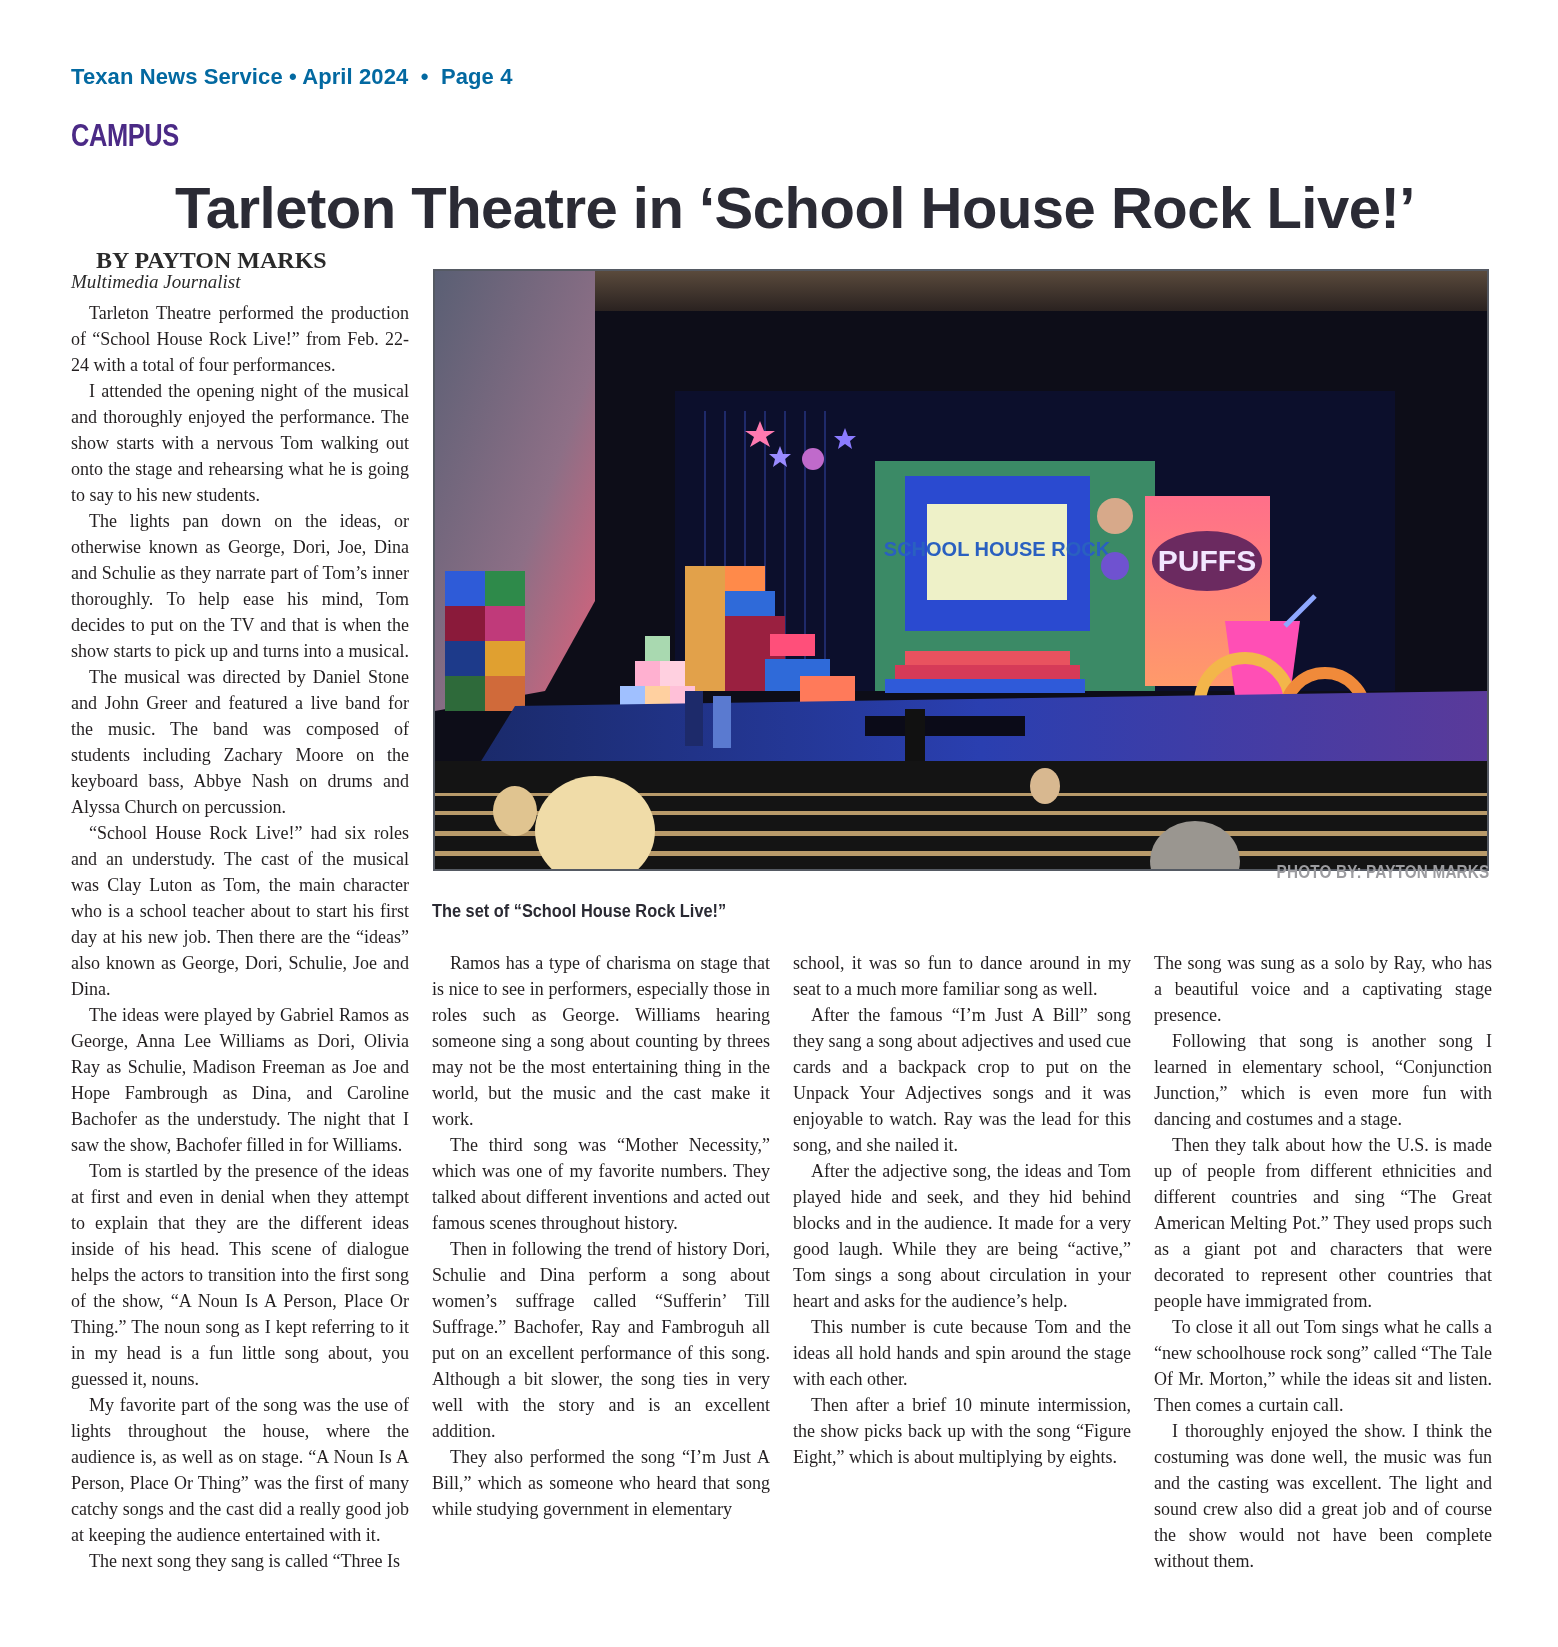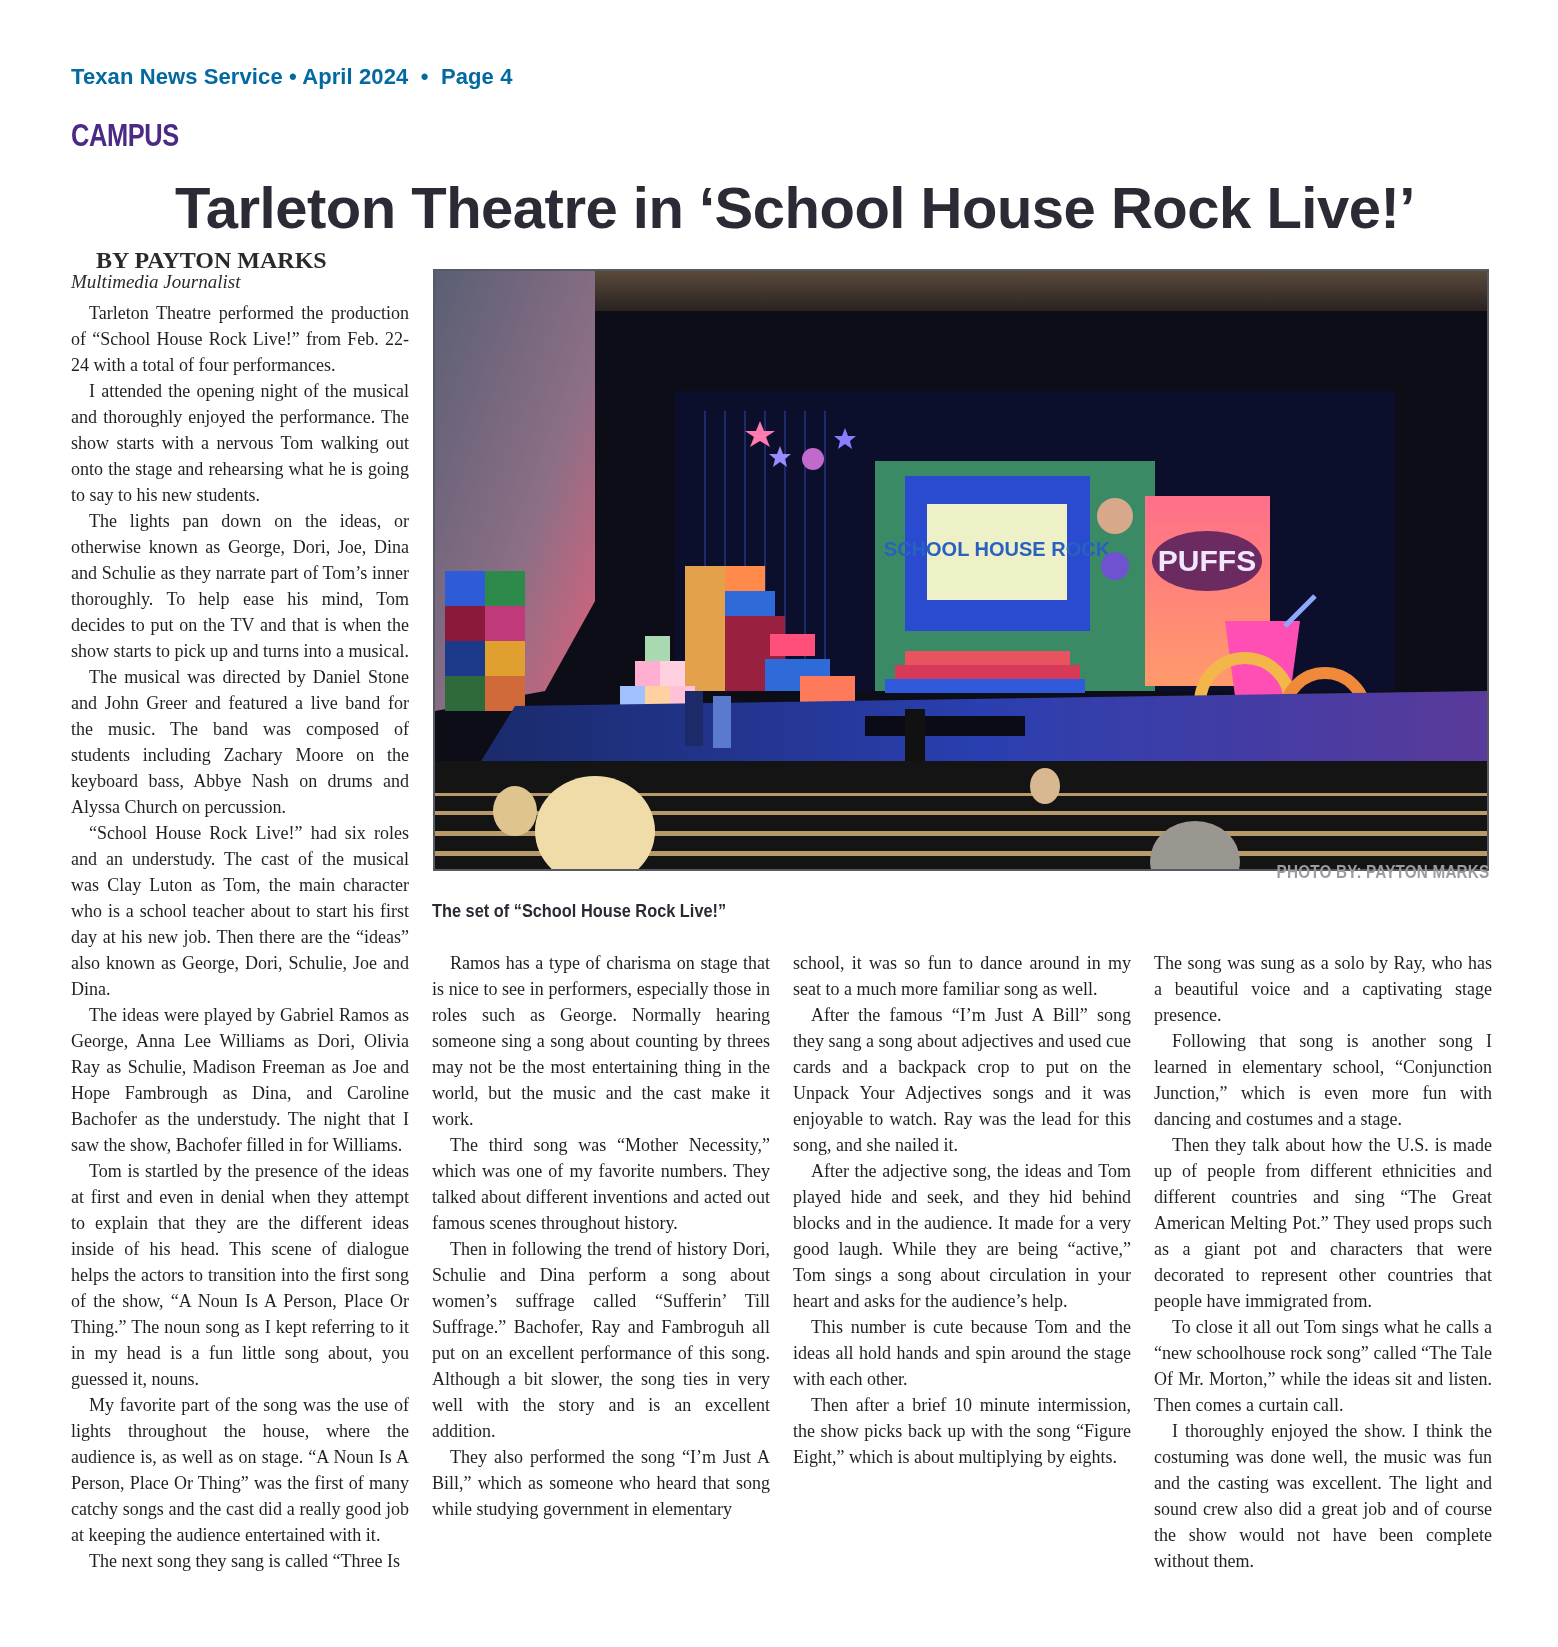--- a/index.html
+++ b/index.html
@@ -150,21 +150,21 @@
   <p>The lights pan down on the ideas, or otherwise known as George, Dori, Joe, Dina and Schulie as they narrate part of Tom’s inner thoroughly. To help ease his mind, Tom decides to put on the TV and that is when the show starts to pick up and turns into a musical.</p>
   <p>The musical was directed by Daniel Stone and John Greer and featured a live band for the music. The band was composed of students including Zachary Moore on the keyboard bass, Abbye Nash on drums and Alyssa Church on percussion.</p>
   <p>“School House Rock Live!” had six roles and an understudy. The cast of the musical was Clay Luton as Tom, the main character who is a school teacher about to start his first day at his new job. Then there are the “ideas” also known as George, Dori, Schulie, Joe and Dina.</p>
   <p>The ideas were played by Gabriel Ramos as George, Anna Lee Williams as Dori, Olivia Ray as Schulie, Madison Freeman as Joe and Hope Fambrough as Dina, and Caroline Bachofer as the understudy. The night that I saw the show, Bachofer filled in for Williams.</p>
   <p>Tom is startled by the presence of the ideas at first and even in denial when they attempt to explain that they are the different ideas inside of his head. This scene of dialogue helps the actors to transition into the first song of the show, “A Noun Is A Person, Place Or Thing.” The noun song as I kept referring to it in my head is a fun little song about, you guessed it, nouns.</p>
   <p>My favorite part of the song was the use of lights throughout the house, where the audience is, as well as on stage. “A Noun Is A Person, Place Or Thing” was the first of many catchy songs and the cast did a really good job at keeping the audience entertained with it.</p>
   <p>The next song they sang is called “Three Is</p>
 </div>
 
 <div class="col" id="col2">
-  <p>Ramos has a type of charisma on stage that is nice to see in performers, especially those in roles such as George. Normally hearing someone sing a song about counting by threes may not be the most entertaining thing in the world, but the music and the cast make it work.</p>
+  <p>Ramos has a type of charisma on stage that is nice to see in performers, especially those in roles such as George. Williams hearing someone sing a song about counting by threes may not be the most entertaining thing in the world, but the music and the cast make it work.</p>
   <p>The third song was “Mother Necessity,” which was one of my favorite numbers. They talked about different inventions and acted out famous scenes throughout history.</p>
   <p>Then in following the trend of history Dori, Schulie and Dina perform a song about women’s suffrage called “Sufferin’ Till Suffrage.” Bachofer, Ray and Fambroguh all put on an excellent performance of this song. Although a bit slower, the song ties in very well with the story and is an excellent addition.</p>
   <p>They also performed the song “I’m Just A Bill,” which as someone who heard that song while studying government in elementary</p>
 </div>
 
 <div class="col" id="col3">
   <p class="cont">school, it was so fun to dance around in my seat to a much more familiar song as well.</p>
   <p>After the famous “I’m Just A Bill” song they sang a song about adjectives and used cue cards and a backpack crop to put on the Unpack Your Adjectives songs and it was enjoyable to watch. Ray was the lead for this song, and she nailed it.</p>
   <p>After the adjective song, the ideas and Tom played hide and seek, and they hid behind blocks and in the audience. It made for a very good laugh. While they are being “active,” Tom sings a song about circulation in your heart and asks for the audience’s help.</p>
   <p>This number is cute because Tom and the ideas all hold hands and spin around the stage with each other.</p>

